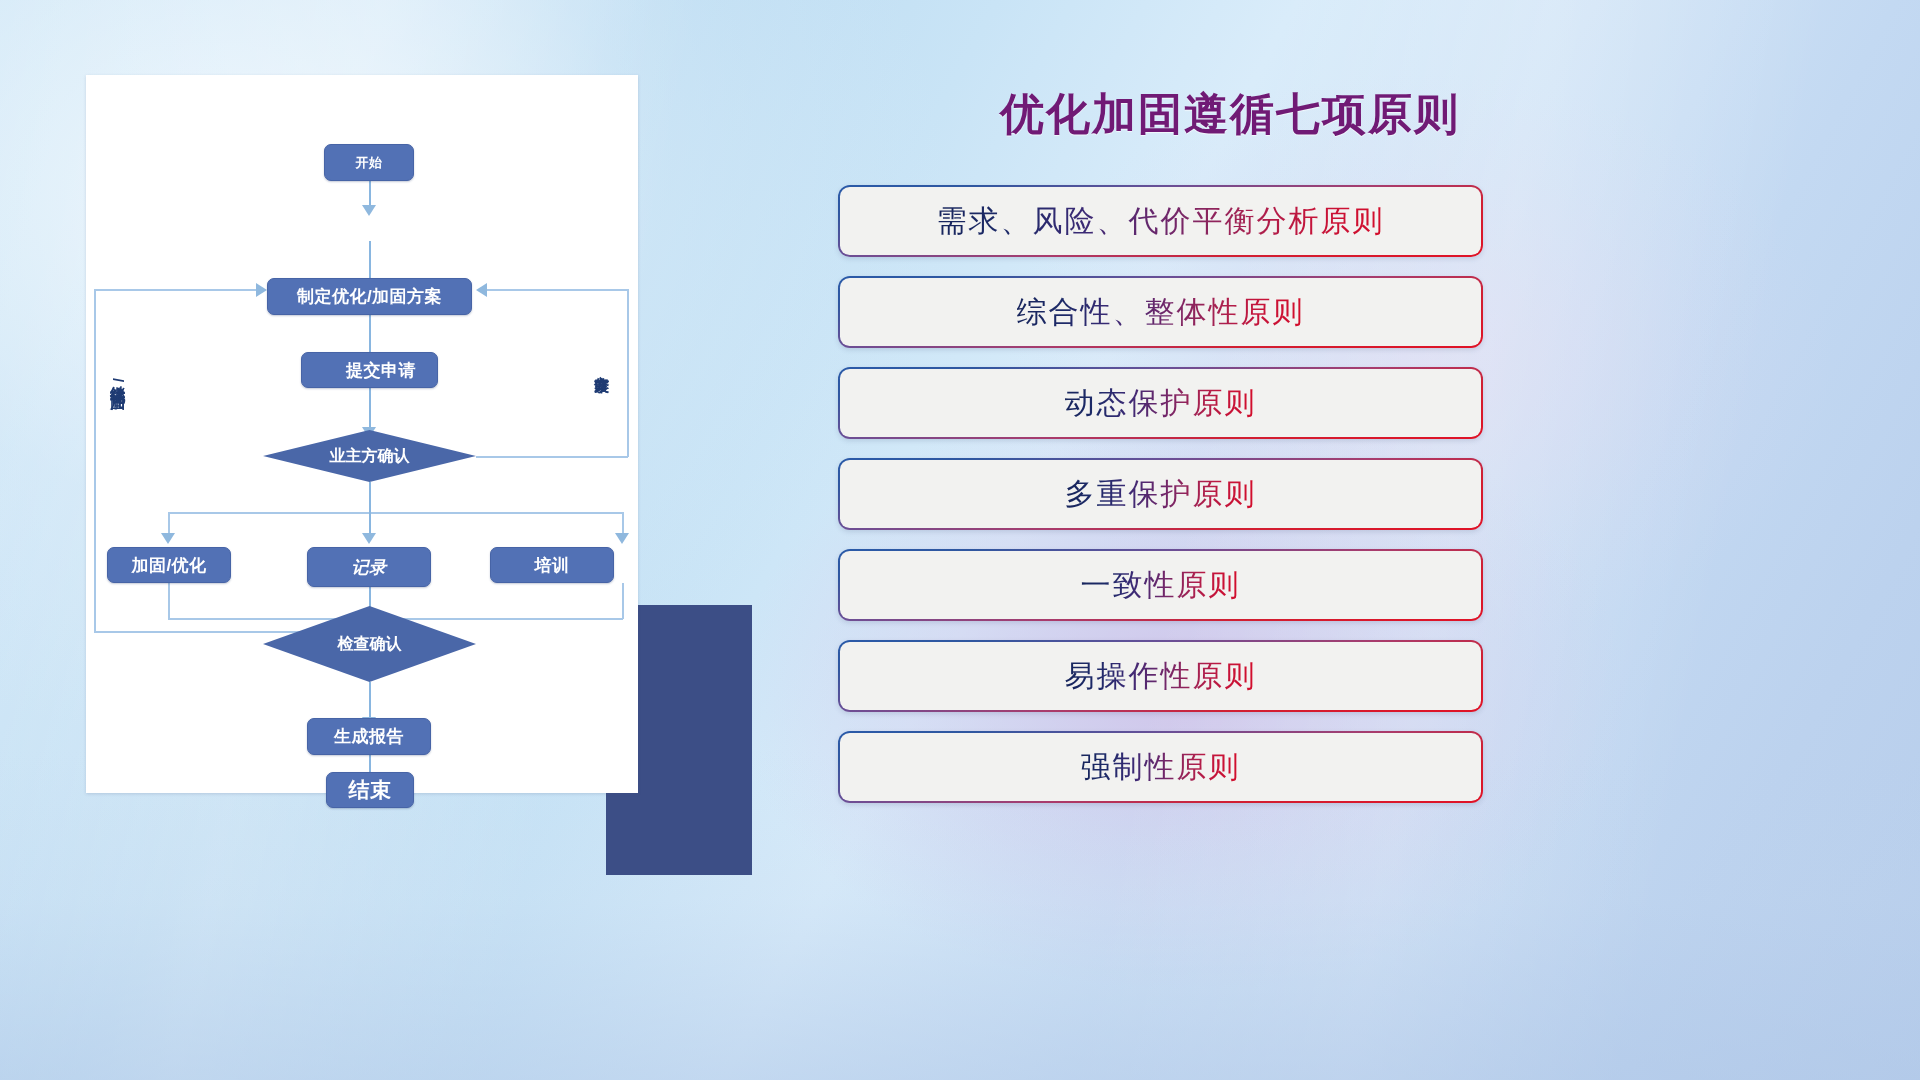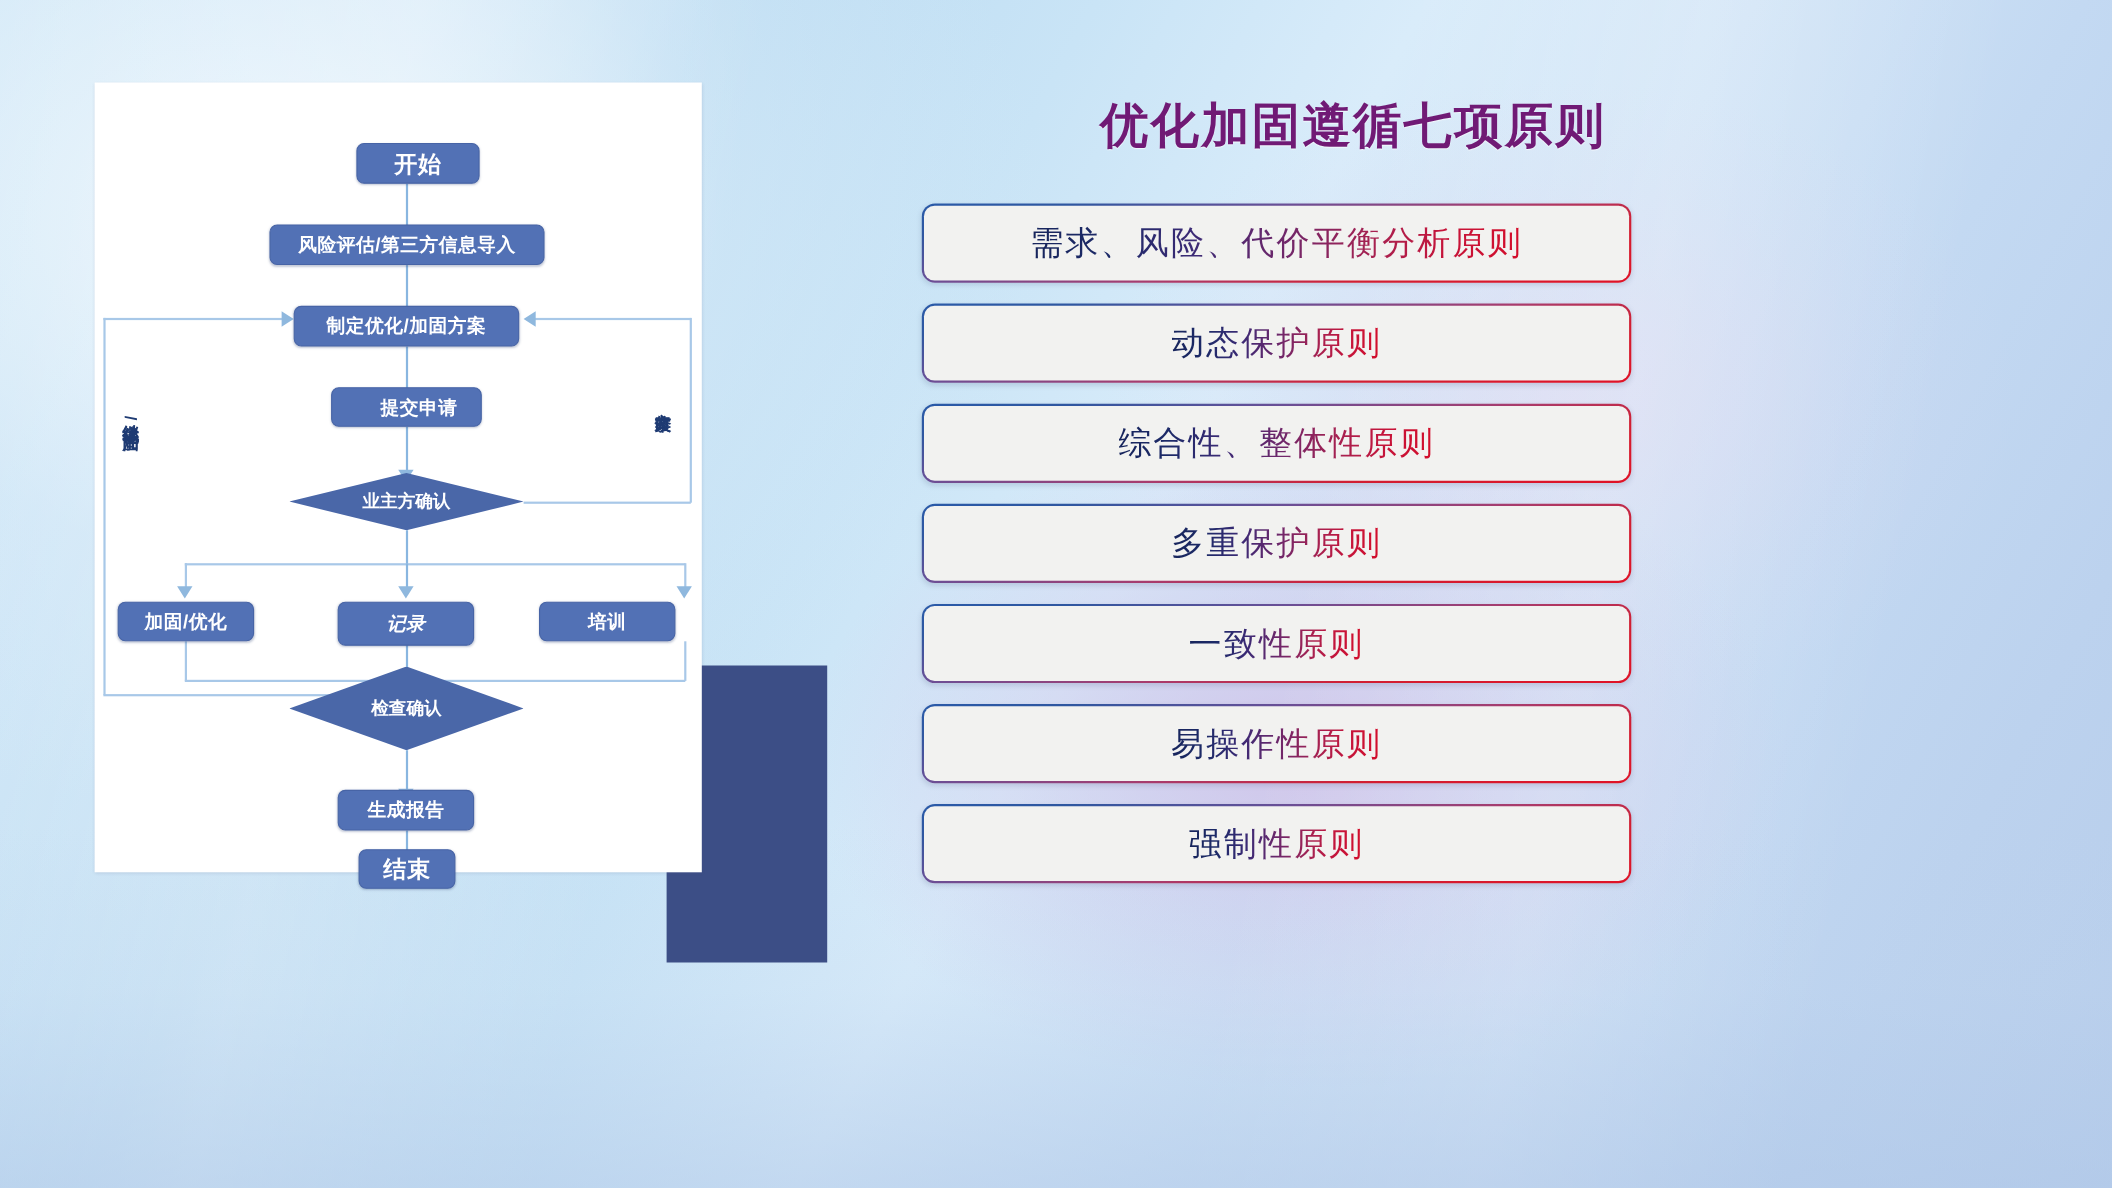--- a/index.html
+++ b/index.html
@@ -211,27 +211,24 @@
     <div class="ln h pale" style="left:82px; top:543px; width:455px;"></div>
     <div class="ln v" style="left:283px; top:508px; height:54px;"></div>
     <div class="arw down" style="left:276px; top:558px;"></div>
 
     <div class="ln v" style="left:283px; top:607px; height:39px;"></div>
     <div class="arw down" style="left:276px; top:642px;"></div>
 
     <div class="ln v" style="left:283px; top:680px; height:28px;"></div>
     <div class="arw down" style="left:276px; top:704px;"></div>
 
-    <div class="fbox" style="left:238px; top:55px; width:112px; height:37px; font-size:21px;">
+    <div class="fbox" style="left:238px; top:69px; width:90px; height:37px; font-size:13px;">
       <span>开始</span>
     </div>
 
-    <div class="fbox" style="left:159px; top:129px; width:250px; height:37px; font-size:17px;">
-      <span>风险评估/第三方信息导入</span>
-    </div>
 
     <div class="fbox" style="left:181px; top:203px; width:205px; height:37px; font-size:17px;">
       <span>制定优化/加固方案</span>
     </div>
 
     <div class="fbox" style="left:215px; top:277px; width:137px; height:36px; font-size:17px;padding-left:23px;">
       <span>提交申请</span>
     </div>
 
     <div class="fdia" style="left:177px; top:355px; width:213px; height:52px; font-size:16px;">
@@ -280,29 +277,29 @@
       <div class="pill">
         <div class="pill-inner">
           <span class="pill-text">需求、风险、代价平衡分析原则</span>
         </div>
       </div>
     </div>
 
     <div class="pill-slot">
       <div class="pill">
         <div class="pill-inner">
+          <span class="pill-text">综合性、整体性原则</span>
+        </div>
+      </div>
+    </div>
+
+    <div class="pill-slot">
+      <div class="pill">
+        <div class="pill-inner">
           <span class="pill-text">动态保护原则</span>
-        </div>
-      </div>
-    </div>
-
-    <div class="pill-slot">
-      <div class="pill">
-        <div class="pill-inner">
-          <span class="pill-text">综合性、整体性原则</span>
         </div>
       </div>
     </div>
 
     <div class="pill-slot">
       <div class="pill">
         <div class="pill-inner">
           <span class="pill-text">多重保护原则</span>
         </div>
       </div>

